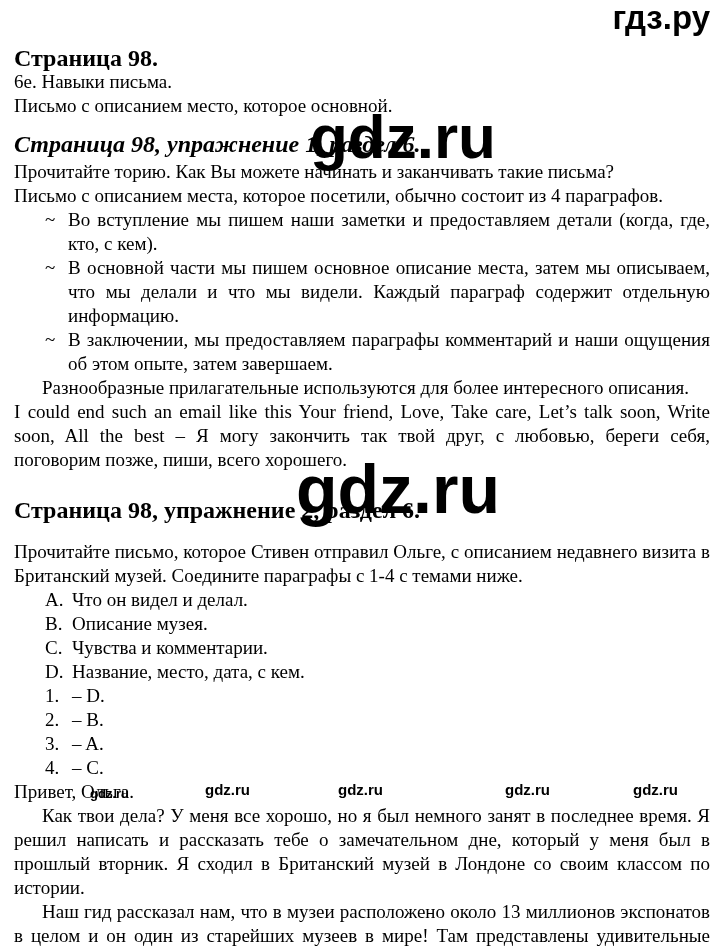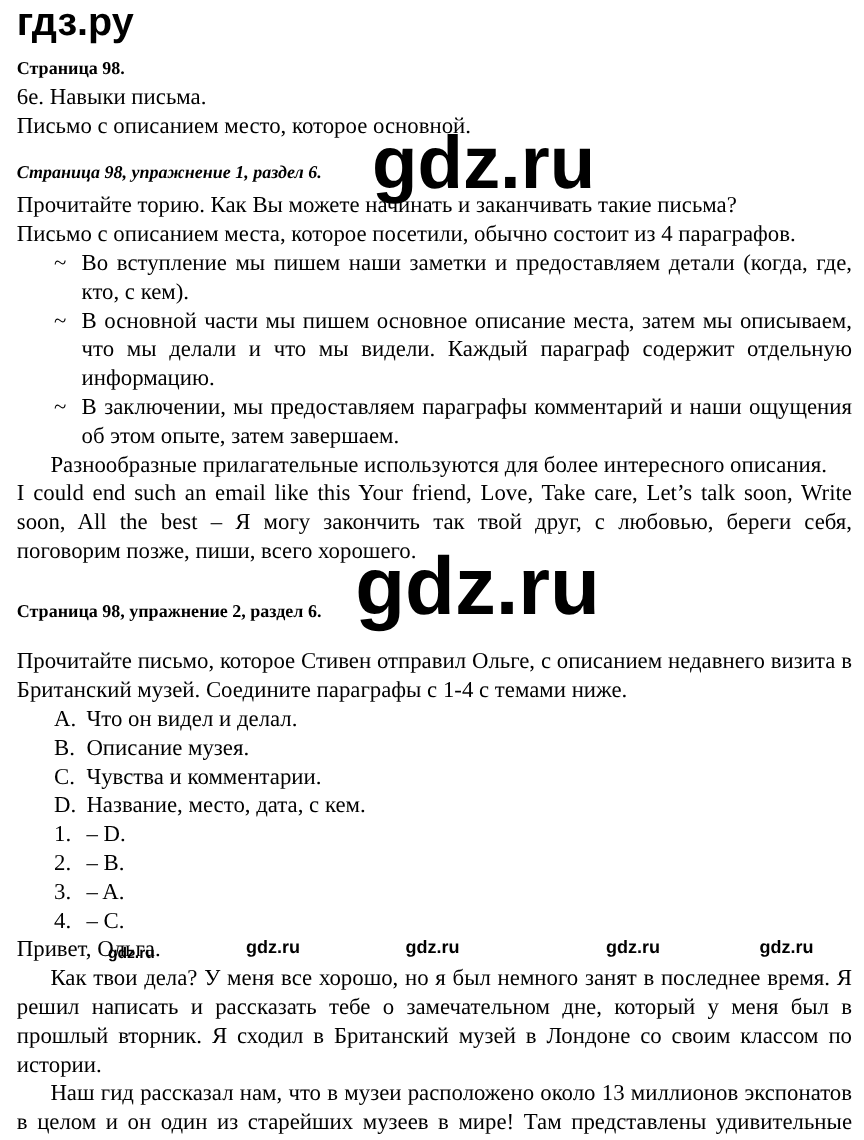--- a/index.html
+++ b/index.html
@@ -11,23 +11,23 @@
     color:#000;
     font-family:"Liberation Serif", serif;
     font-size:19px; line-height:24px;
     box-sizing:border-box;
     padding:0 10px 0 14px;
     overflow:hidden;
   }
   .site-logo {
     font-family:"Liberation Sans", sans-serif;
     font-weight:bold; font-size:33px; line-height:36px;
-    text-align:left; letter-spacing:0;
+    text-align:right; letter-spacing:0;
   }
-  .heading { font-weight:bold; font-size:15px; }
+  .heading { font-weight:bold; font-size:24px; }
   .t-line { }
   .just { text-align:justify; }
   .indent { text-indent:28px; }
   .mt10 { margin-top:10px; }
   .mt14 { margin-top:14px;font-style:italic; }
   .mt13 { margin-top:26px; }
   .mt4  { margin-top:4px; }
   .mt2  { margin-top:18px; }
   .li { display:flex; padding-left:31px; }
   .li .marker { flex:0 0 23px; }

